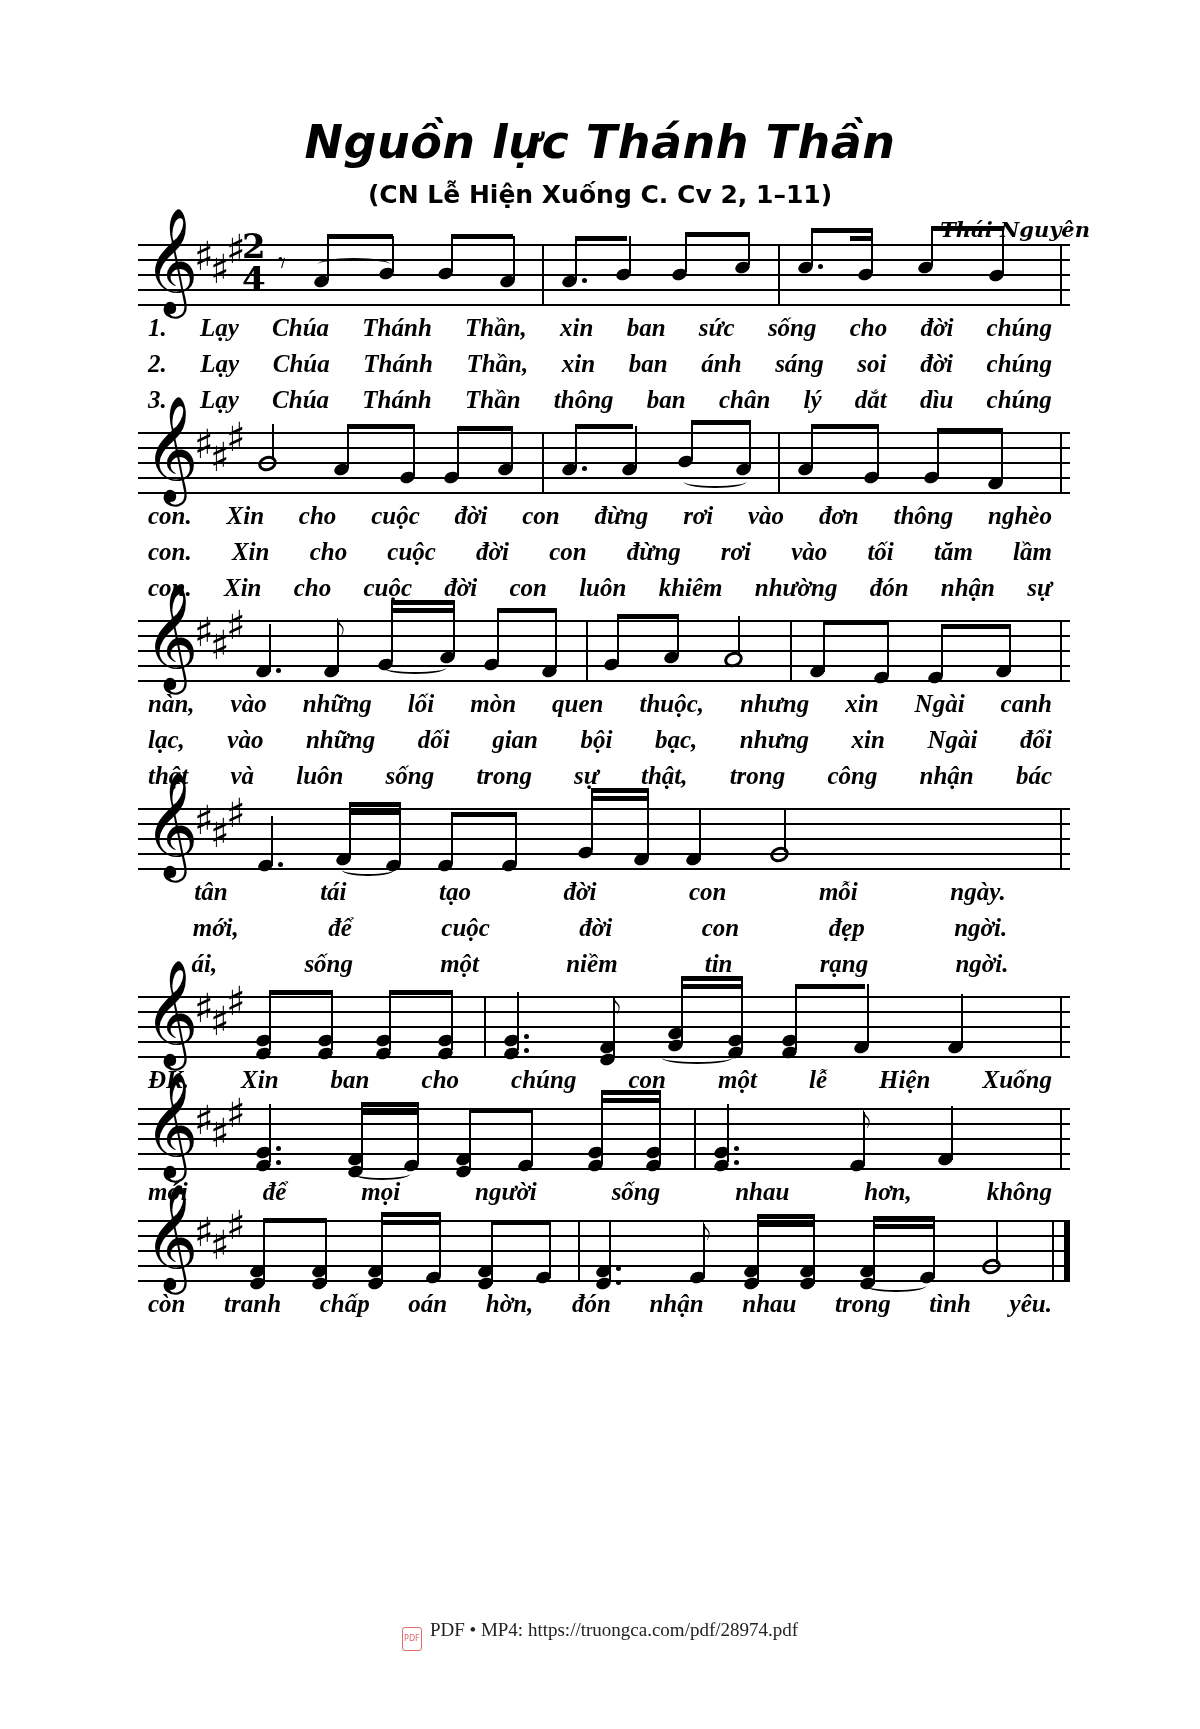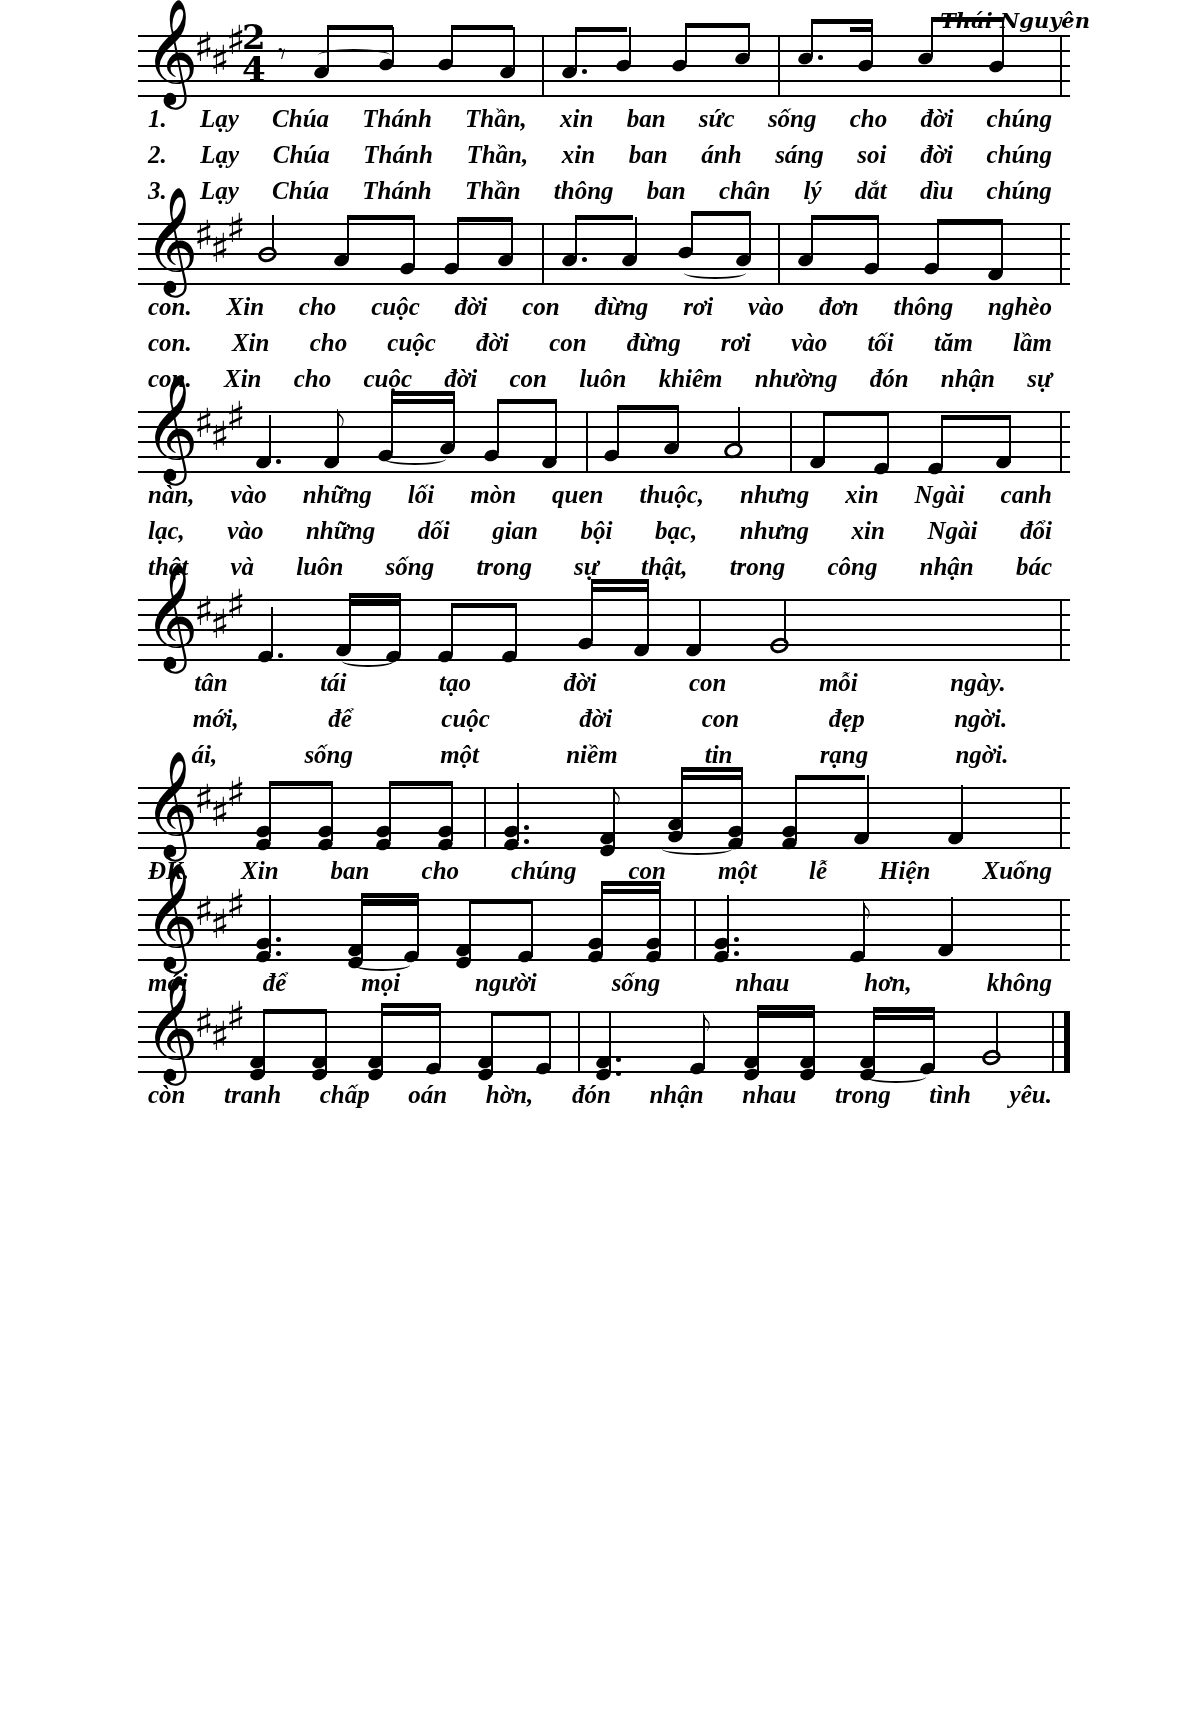--- a/index.html
+++ b/index.html
@@ -224,20 +224,22 @@
     vertical-align: -5px;
     margin-right: 8px;
     font-family: "DejaVu Sans", sans-serif;
   }
 </style>
 </head>
 <body>
 
 <div class="page">
 
+  <h1 class="title">Nguồn lực Thánh Thần</h1>
+  <div class="subtitle">(CN Lễ Hiện Xuống C. Cv 2, 1–11)</div>
   <div class="composer">Thái Nguyên</div>
 
   <div class="system">
     <div class="staff">
       <div class="line"></div>
       <div class="line"></div>
       <div class="line"></div>
       <div class="line"></div>
       <div class="line"></div>
       <div class="clef">𝄞</div>
@@ -868,14 +870,17 @@
       <span>hờn,</span>
       <span>đón</span>
       <span>nhận</span>
       <span>nhau</span>
       <span>trong</span>
       <span>tình</span>
       <span>yêu.</span>
     </div>
   </div>
 
+  <div class="footer">
+    <span class="pdficon">PDF</span><span>PDF • MP4: https://truongca.com/pdf/28974.pdf</span>
+  </div>
 
 </div>
 
 </body></html>

